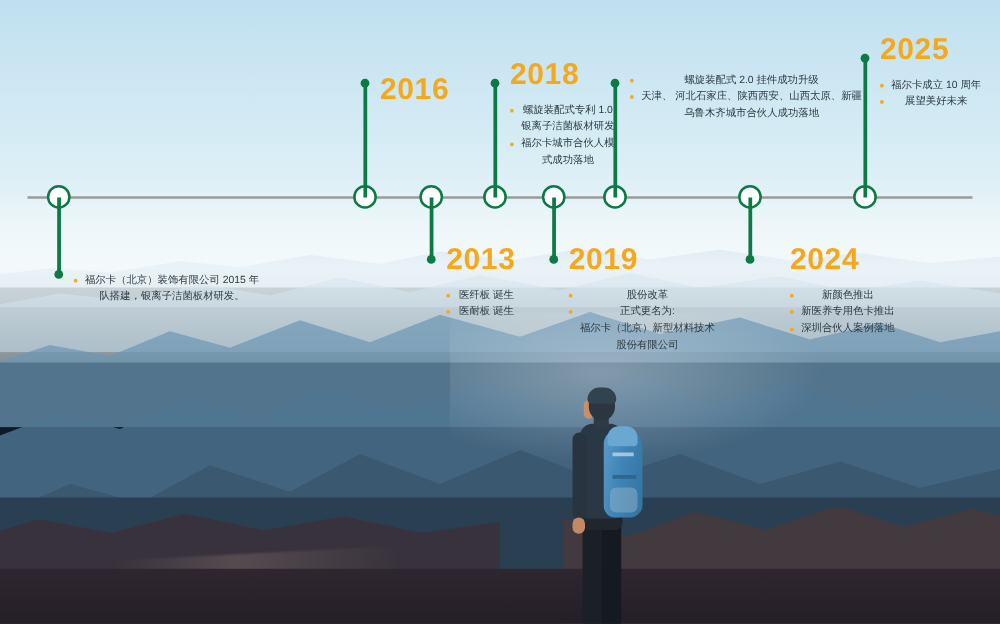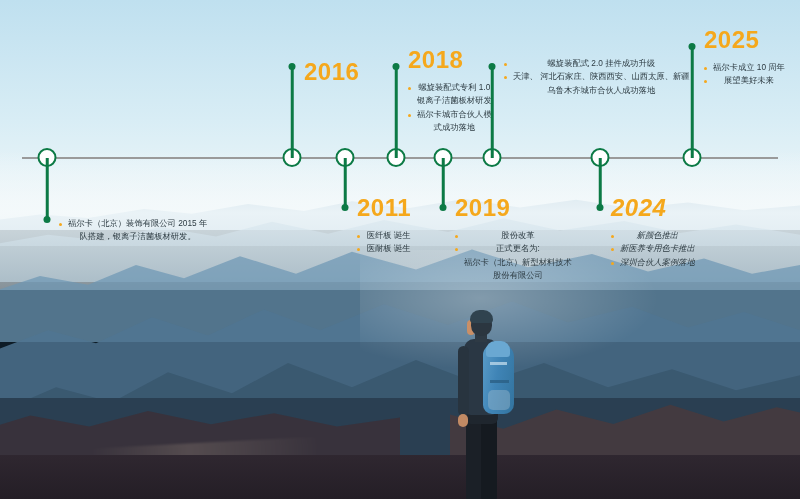--- a/index.html
+++ b/index.html
@@ -164,21 +164,21 @@
       <div class="node" style="left: 292px;"></div>
       <div class="stem" style="left: 292px; height: 92px; top: 66px;"></div>
       <div class="stem-dot" style="left: 292px; top: 63px;"></div>
       <div class="block" style="left: 304px; top: 60px;">
         <div class="year">2016</div>
       </div>
       <div class="node" style="left: 345px;"></div>
       <div class="stem" style="left: 345px; height: 50px; top: 158px;"></div>
       <div class="stem-dot" style="left: 345px; top: 204px;"></div>
       <div class="block" style="left: 357px; top: 196px;">
-        <div class="year">2011</div>
+        <div class="year">2013</div>
         <div class="bullets">
           <div class="bline">医纤板 诞生<span class="bdot"></span></div>
           <div class="bline">医耐板 诞生<span class="bdot"></span></div>
         </div>
       </div>
       <div class="node" style="left: 396px;"></div>
       <div class="stem" style="left: 396px; height: 92px; top: 66px;"></div>
       <div class="stem-dot" style="left: 396px; top: 63px;"></div>
       <div class="block" style="left: 408px; top: 48px;">
         <div class="year">2018</div>
@@ -207,21 +207,21 @@
       <div class="block" style="left: 504px; top: 48px;">
         <div class="bullets">
           <div class="bline">螺旋装配式 2.0 挂件成功升级<span class="bdot"></span></div>
           <div class="bline">天津、 河北石家庄、陕西西安、山西太原、新疆<span class="bdot"></span></div>
           <div class="cont">乌鲁木齐城市合伙人成功落地</div>
         </div>
       </div>
       <div class="node" style="left: 600px;"></div>
       <div class="stem" style="left: 600px; height: 50px; top: 158px;"></div>
       <div class="stem-dot" style="left: 600px; top: 204px;"></div>
-      <div class="block" style="left: 611px; top: 196px; font-style: italic;">
+      <div class="block" style="left: 632px; top: 196px;">
         <div class="year">2024</div>
         <div class="bullets">
           <div class="bline">新颜色推出<span class="bdot"></span></div>
           <div class="bline">新医养专用色卡推出<span class="bdot"></span></div>
           <div class="bline">深圳合伙人案例落地<span class="bdot"></span></div>
         </div>
       </div>
       <div class="node" style="left: 692px;"></div>
       <div class="stem" style="left: 692px; height: 112px; top: 46px;"></div>
       <div class="stem-dot" style="left: 692px; top: 43px;"></div>

